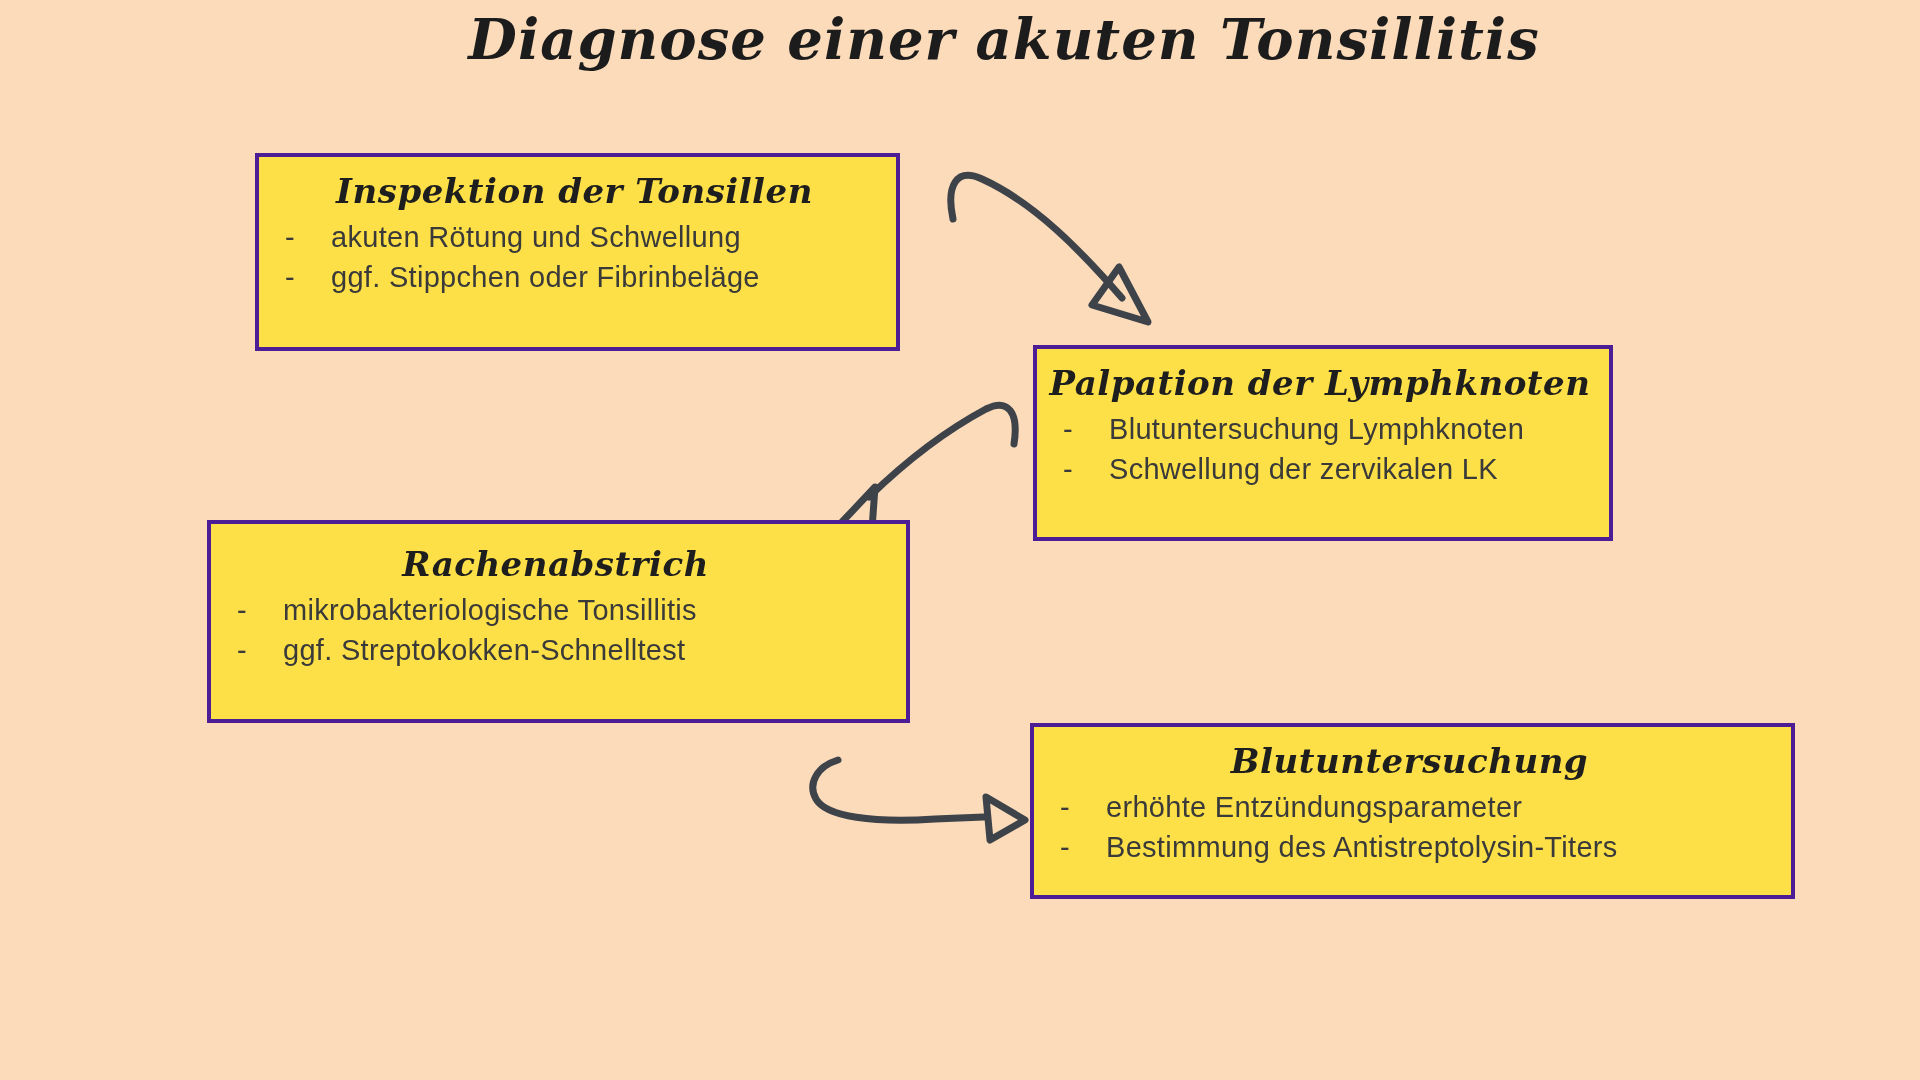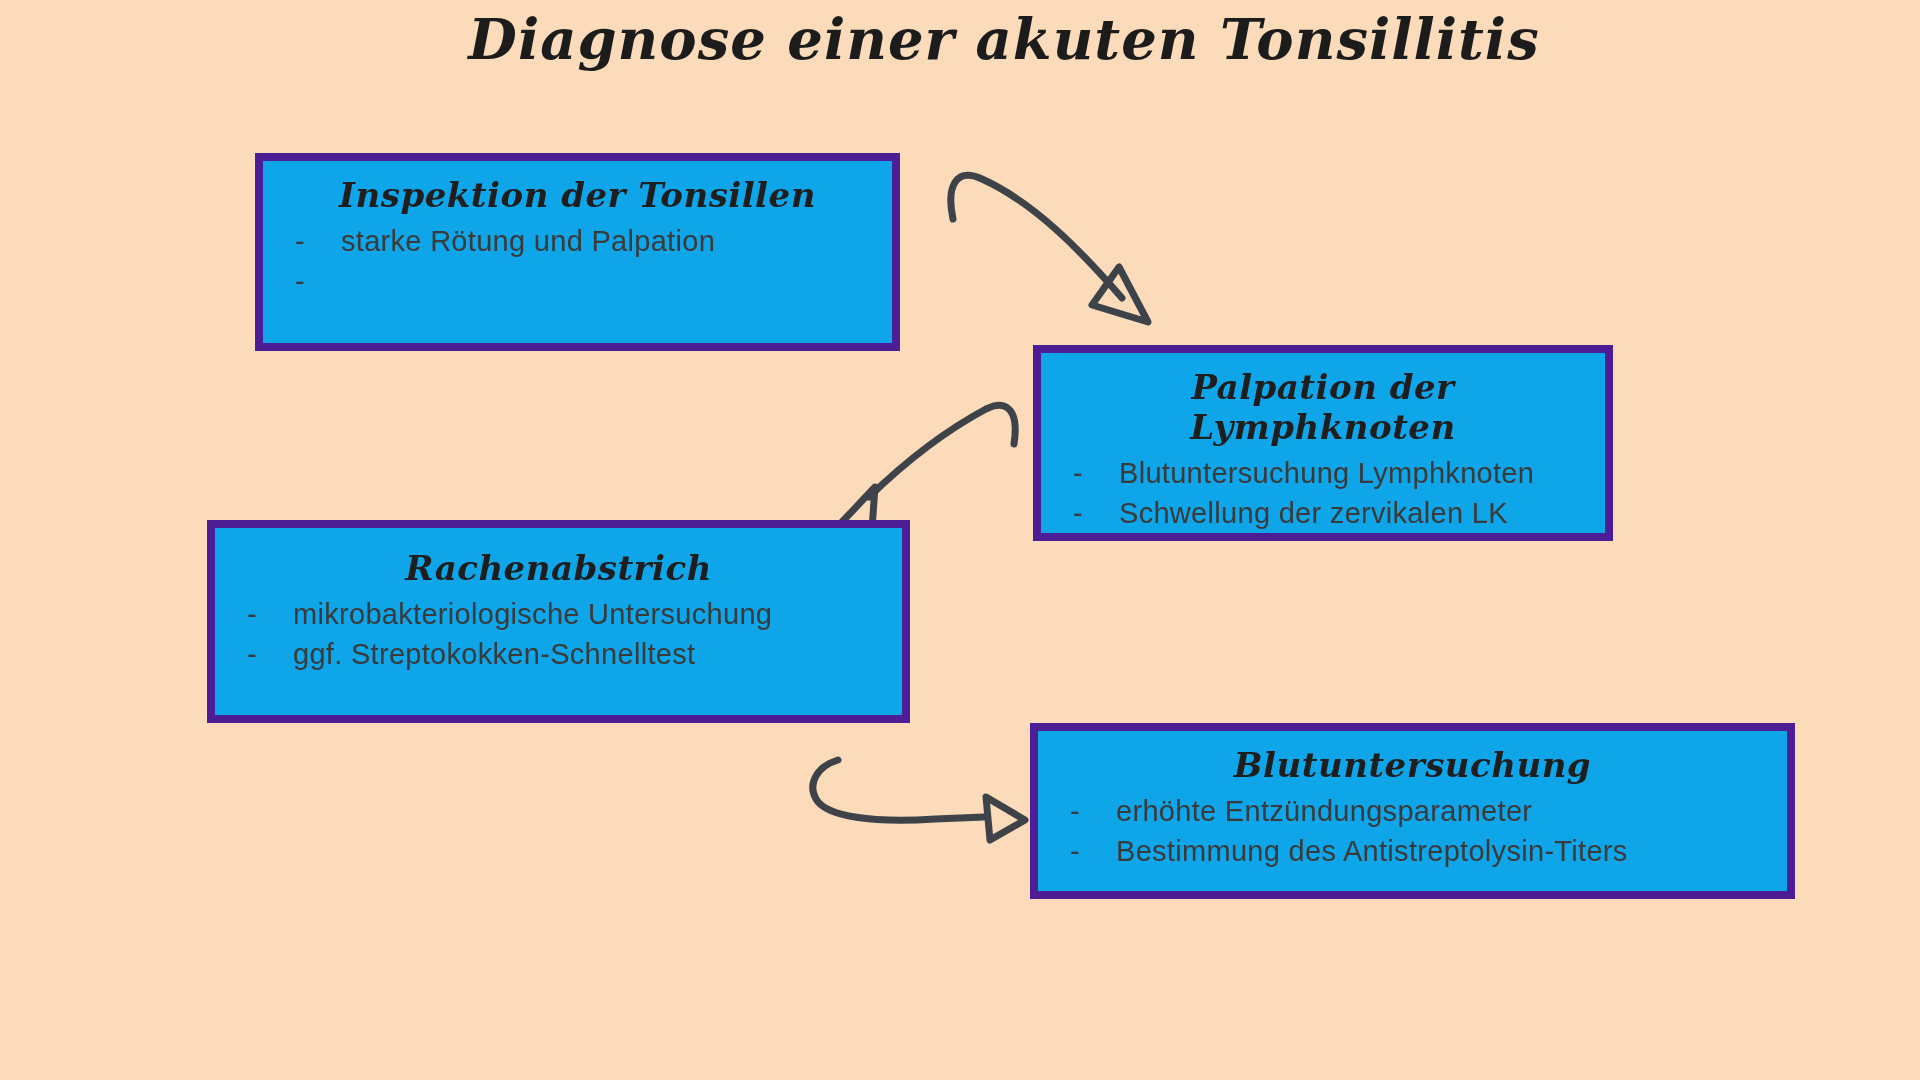--- a/index.html
+++ b/index.html
@@ -41,23 +41,23 @@
   .arrows path {
     fill: none;
     stroke: #3e434a;
     stroke-width: 7;
     stroke-linecap: round;
     stroke-linejoin: round;
   }
   .box {
     position: absolute;
     box-sizing: border-box;
-    border: 8px solid #4c1d95;
-    background: #0ea5e9;
-    padding: 12px 18px 0 18px;
+    border: 4px solid #4c1d95;
+    background: #fde047;
+    padding: 12px 18px 0 12px;
   }
   .box h2 {
     margin: 2px 0 6px 0;
     text-align: center;
     font-family: "DejaVu Serif", serif;
     font-style: italic;
     font-weight: 700;
     font-size: 34px;
     letter-spacing: 0.5px;
     color: #1e1e1e;
@@ -103,44 +103,45 @@
     <g>
       <path d="M 838 760 C 818 766 807 783 816 799 C 826 817 874 823 935 819 L 984 817"></path>
       <path d="M 986 797 L 1025 820 L 990 840 Z"></path>
     </g>
   </svg>
 
   <section class="box box1">
     <h2>Inspektion der Tonsillen</h2>
     <div class="bullet">
       <span class="dash">-</span>
-      <span class="btext">starke Rötung und Palpation</span>
+      <span class="btext">akuten Rötung und Schwellung</span>
     </div>
     <div class="bullet">
       <span class="dash">-</span>
+      <span class="btext">ggf. Stippchen oder Fibrinbeläge</span>
     </div>
   </section>
 
   <section class="box box2">
     <h2>Palpation der Lymphknoten</h2>
     <div class="bullet">
       <span class="dash">-</span>
       <span class="btext">Blutuntersuchung Lymphknoten</span>
     </div>
     <div class="bullet">
       <span class="dash">-</span>
       <span class="btext">Schwellung der zervikalen LK</span>
     </div>
   </section>
 
   <section class="box box3">
     <h2>Rachenabstrich</h2>
     <div class="bullet">
       <span class="dash">-</span>
-      <span class="btext">mikrobakteriologische Untersuchung</span>
+      <span class="btext">mikrobakteriologische Tonsillitis</span>
     </div>
     <div class="bullet">
       <span class="dash">-</span>
       <span class="btext">ggf. Streptokokken-Schnelltest</span>
     </div>
   </section>
 
   <section class="box box4">
     <h2>Blutuntersuchung</h2>
     <div class="bullet">

